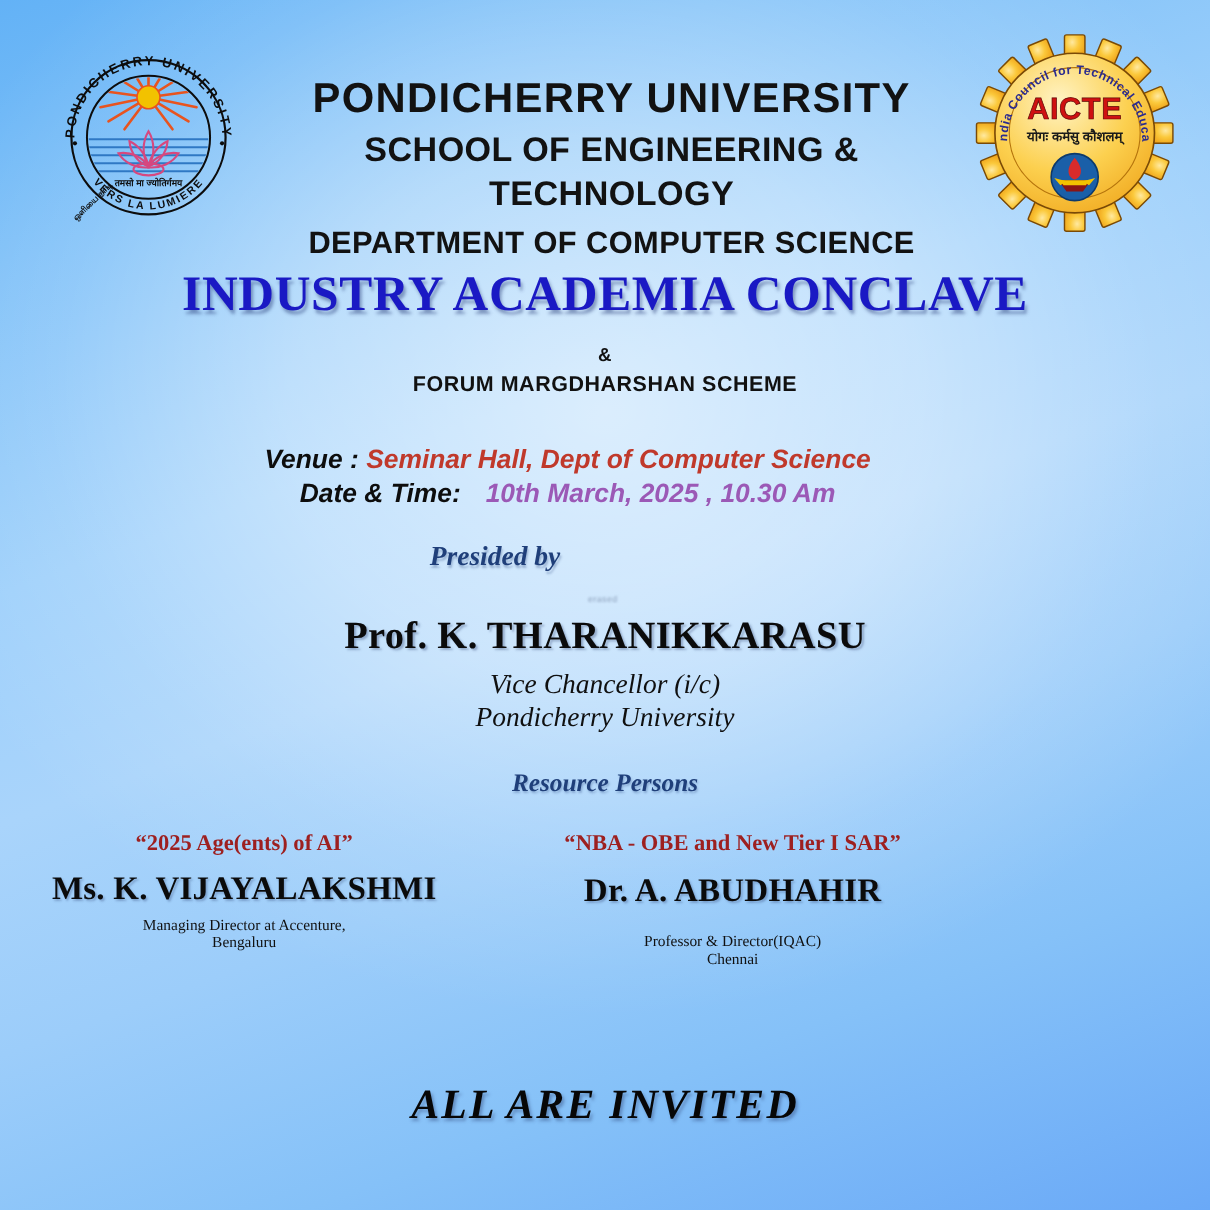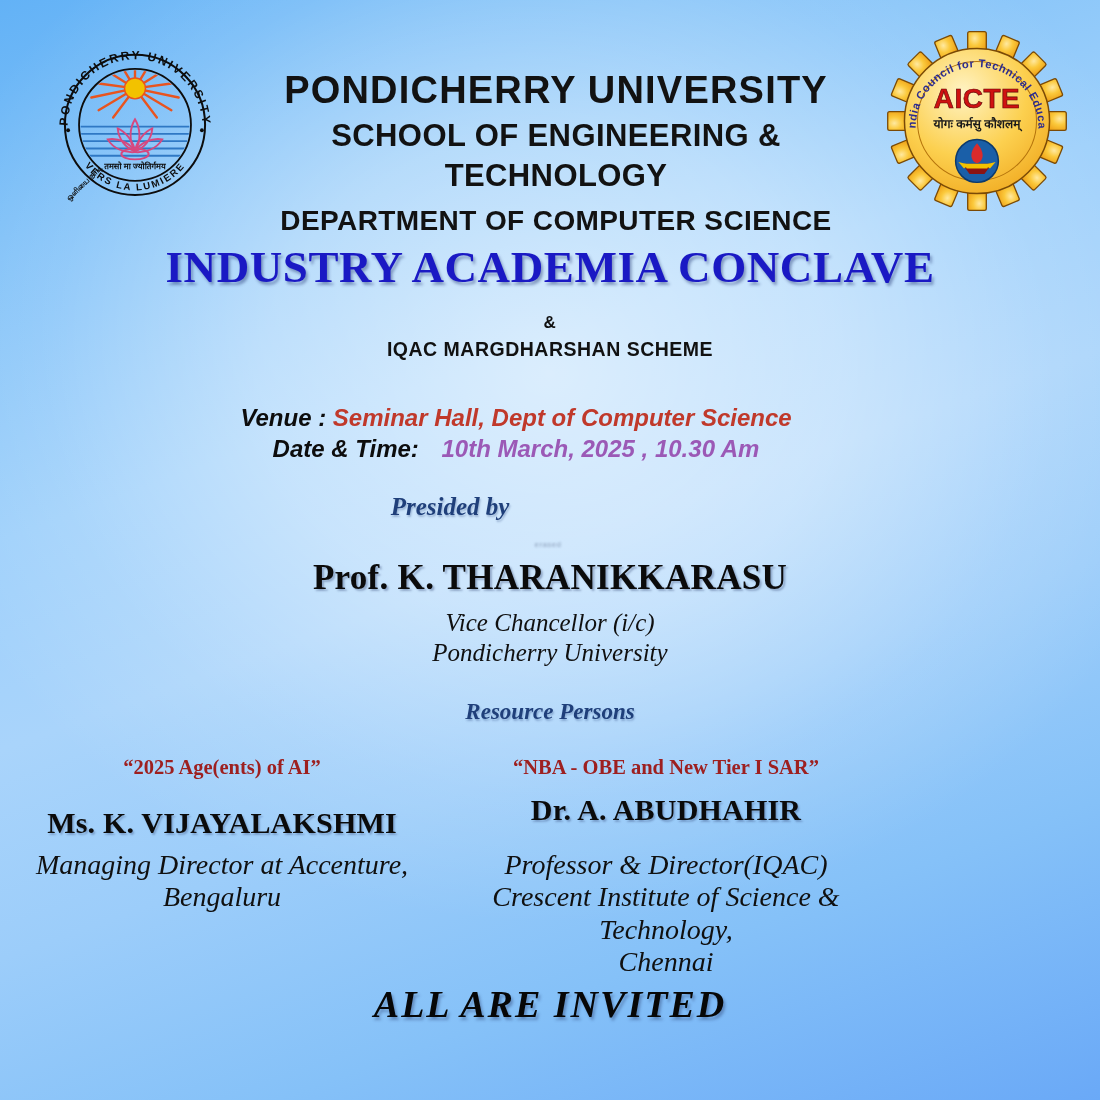--- a/index.html
+++ b/index.html
@@ -213,27 +213,26 @@
     font-family: "Liberation Serif", serif;
     font-weight: bold;
     font-size: 30px;
     color: #0b0b0b;
     margin-top: 12px;
     letter-spacing: 0.2px;
     text-shadow: 1.5px 2px 2px rgba(40,60,110,0.32);
   }
   .speaker .sdesc {
     font-family: "Liberation Serif", serif;
-    font-style: italic;
-    font-size: 28px;
+    font-size: 14px;
     color: #101010;
     margin-top: 9px;
     line-height: 1.16;
   }
-  #speaker-left  .sname { margin-top: 25px; }
+  #speaker-left  .sname { margin-top: 10px; }
   #speaker-right .sname { margin-top: 12px; }
   #speaker-right .sdesc { margin-top: 22px; }
 
   
   #footer-cta {
     position: absolute;
     top: 982px;
     left: 0; width: 1100px;
     text-align: center;
     font-family: "Liberation Serif", serif;
@@ -378,21 +377,21 @@
   <div id="header-block">
     <div class="line1">PONDICHERRY UNIVERSITY</div>
     <div class="line2">SCHOOL OF ENGINEERING &amp; TECHNOLOGY</div>
     <div class="line3">DEPARTMENT OF COMPUTER SCIENCE</div>
   </div>
 
   <div id="main-title">INDUSTRY ACADEMIA CONCLAVE</div>
 
   <div id="subtitle-block">
     <div class="amp">&amp;</div>
-    <div>IQAC MARGDHARSHAN  SCHEME</div>
+    <div>FORUM MARGDHARSHAN  SCHEME</div>
   </div>
 
   <div id="venue-block">
     <div class="row">
       <span class="lbl">Venue :</span>
       <span class="venue-val">Seminar Hall, Dept of Computer Science</span>
     </div>
     <div class="row">
       <span class="lbl">Date  &amp; Time:</span>
       <span class="date-val">10th March, 2025 , 10.30 Am</span>
@@ -418,21 +417,20 @@
         <div>Managing Director at Accenture,</div>
         <div>Bengaluru</div>
       </div>
     </div>
 
     <div class="speaker" id="speaker-right">
       <div class="topic">“NBA - OBE and New Tier I SAR”</div>
       <div class="sname">Dr. A. ABUDHAHIR</div>
       <div class="sdesc">
         <div>Professor &amp; Director(IQAC)</div>
-        <div>Crescent Institute of Science &amp; Technology,</div>
         <div>Chennai</div>
       </div>
     </div>
 
   </div>
 
   <div id="footer-cta">ALL  ARE  INVITED</div>
 
 </div>
 

